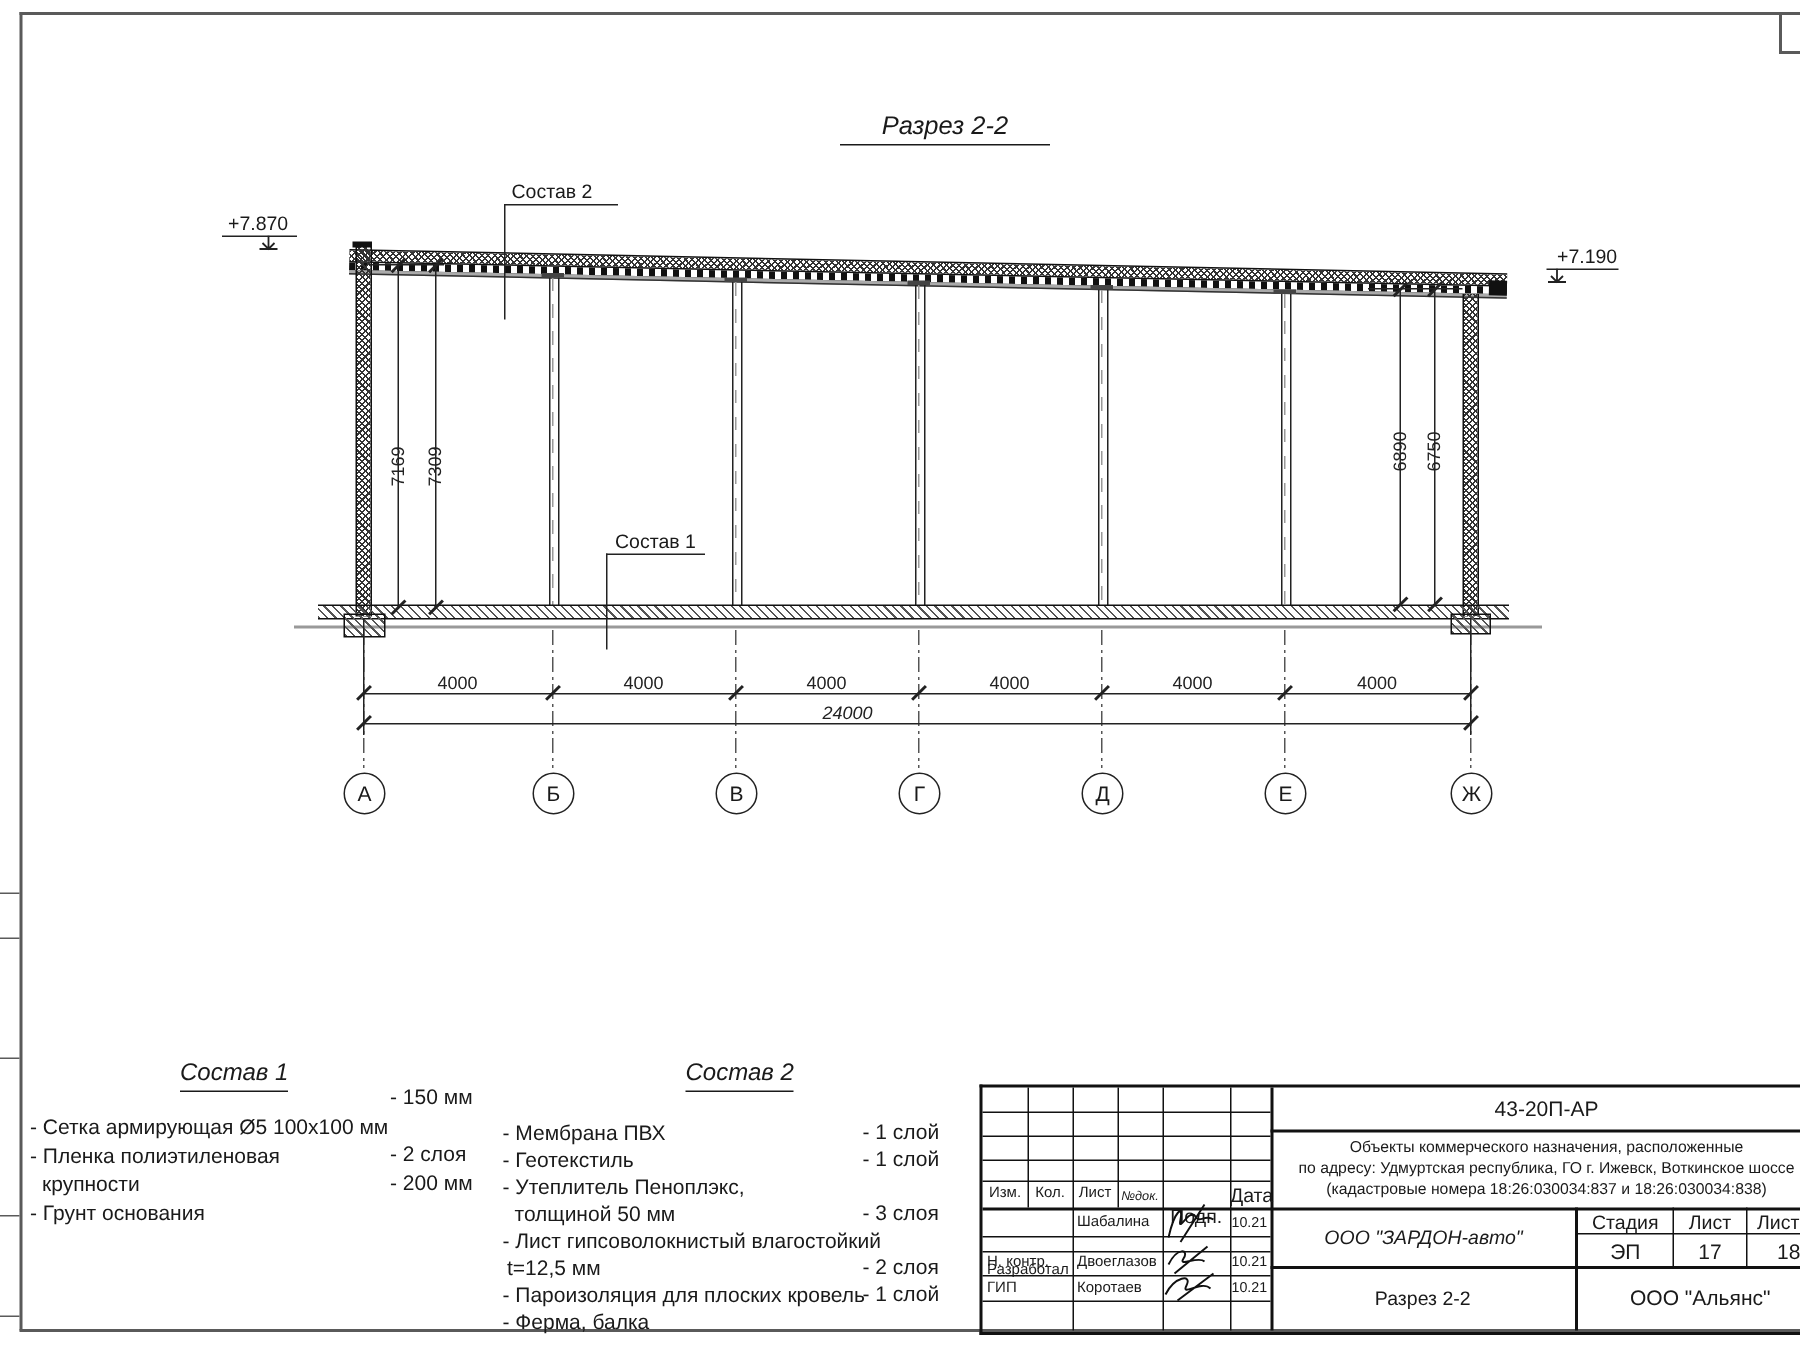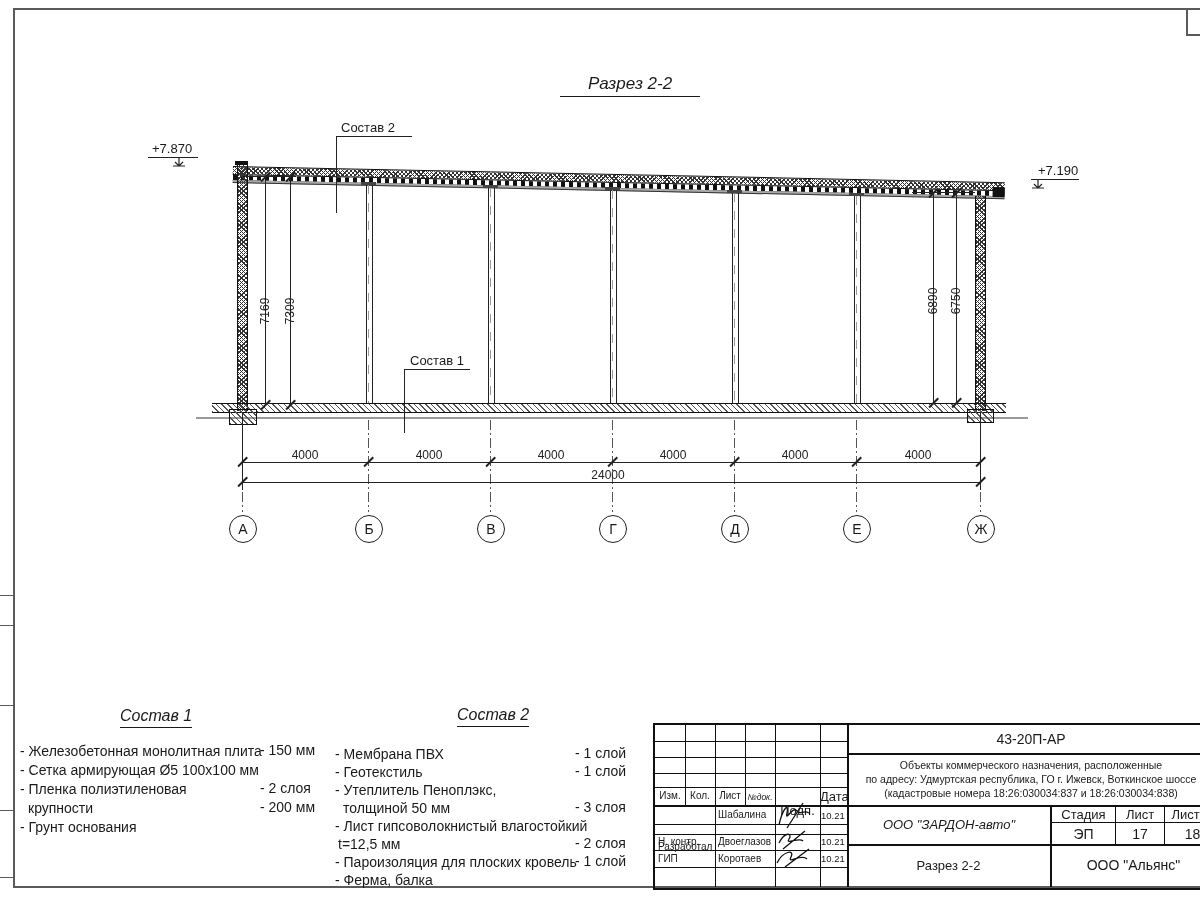--- a/index.html
+++ b/index.html
@@ -143,34 +143,33 @@
   <div class="txt dim ctr" style="left:280px;top:448px;width:50px;">4000</div>
   <div class="txt dim ctr" style="left:404px;top:448px;width:50px;">4000</div>
   <div class="txt dim ctr" style="left:526px;top:448px;width:50px;">4000</div>
   <div class="txt dim ctr" style="left:648px;top:448px;width:50px;">4000</div>
   <div class="txt dim ctr" style="left:770px;top:448px;width:50px;">4000</div>
   <div class="txt dim ctr" style="left:893px;top:448px;width:50px;">4000</div>
 
   <div class="ln" style="left:242px;top:482px;width:738px;height:1px;"></div>
   <div class="sl" style="left:236px;top:481px;"></div>
   <div class="sl" style="left:974px;top:481px;"></div>
-  <div class="txt dim ctr" style="left:578px;top:468px;width:60px;">24000</div>
+  <div class="txt dim ctr" style="left:535px;top:468px;width:60px;font-style:italic;">24000</div>
 
   <div class="axc" style="left:229px;top:515px;">А</div>
   <div class="axc" style="left:355px;top:515px;">Б</div>
   <div class="axc" style="left:477px;top:515px;">В</div>
   <div class="axc" style="left:599px;top:515px;">Г</div>
   <div class="axc" style="left:721px;top:515px;">Д</div>
   <div class="axc" style="left:843px;top:515px;">Е</div>
   <div class="axc" style="left:967px;top:515px;">Ж</div>
 
   <div class="list" style="left:20px;top:706px;width:315px;">
     <div class="it und" style="display:inline-block;margin-left:100px;font-size:16px;margin-bottom:14px;">Состав 1</div>
     <div class="lrow">
-      <div>- Железобетонная  монолитная плита</div>
       <span class="lval" style="left:240px;">- 150 мм</span>
     </div>
     <div class="lrow">
       <div>- Сетка армирующая Ø5 100х100 мм</div>
     </div>
     <div class="lrow">
       <div>- Пленка полиэтиленовая</div>
       <span class="lval" style="left:240px;">-  2 слоя</span>
     </div>
     <div class="lrow">

